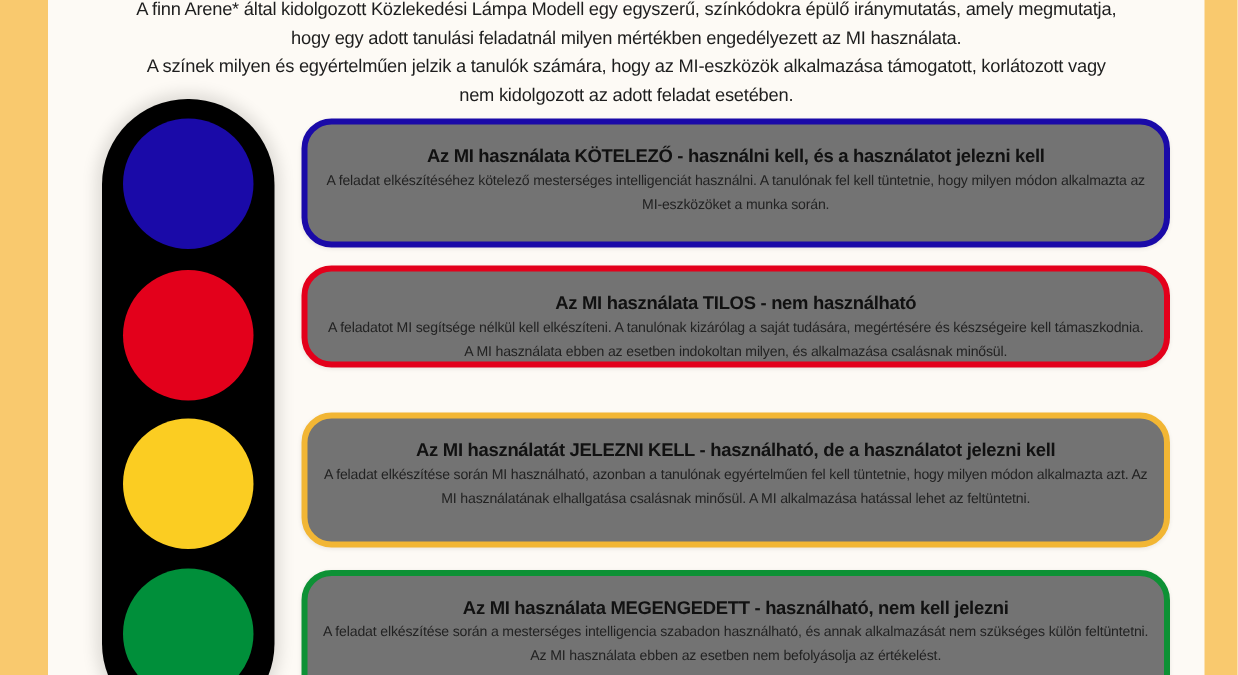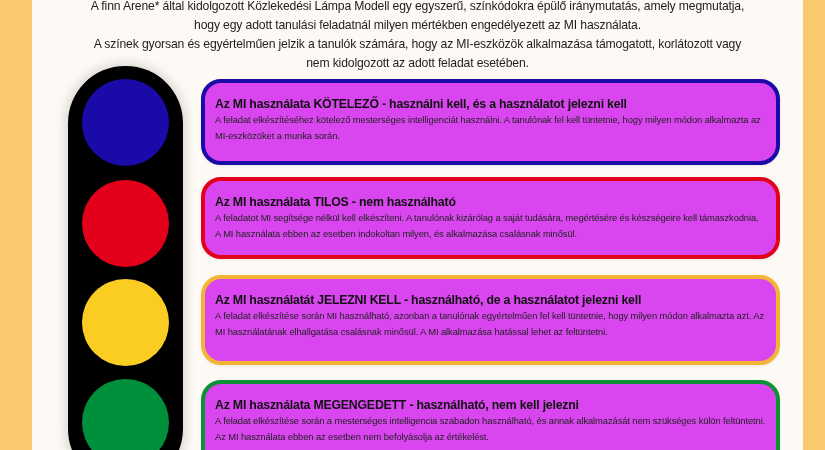--- a/index.html
+++ b/index.html
@@ -46,23 +46,24 @@
       width: 87px;
       height: 87px;
       border-radius: 50%;
     }
     .card {
       position: absolute;
       left: 169px;
       width: 579px;
       border: 4px solid #000;
       border-radius: 20px;
-      background: #d946ef;
+      background: #737373;
       padding: 13px 10px 0 10px;
       box-shadow: 0 1px 3px rgba(0,0,0,0.08);
+      text-align: center;
     }
     .card-title {
       font-weight: bold;
       font-size: 12.3px;
       color: #111;
       line-height: 16px;
       letter-spacing: -0.2px;
       white-space: nowrap;
     }
     .card-body {
@@ -74,37 +75,37 @@
     }
   </style>
 </head>
 <body>
 
 <div class="page">
 
   <div class="intro">
     <p>A finn Arene* által kidolgozott Közlekedési Lámpa Modell egy egyszerű, színkódokra épülő iránymutatás, amely megmutatja,</p>
     <p>hogy egy adott tanulási feladatnál milyen mértékben engedélyezett az MI használata.</p>
-    <p>A színek gyorsan és egyértelműen jelzik a tanulók számára, hogy az MI-eszközök alkalmazása támogatott, korlátozott vagy</p>
+    <p>A színek milyen és egyértelműen jelzik a tanulók számára, hogy az MI-eszközök alkalmazása támogatott, korlátozott vagy</p>
     <p>nem kidolgozott az adott feladat esetében.</p>
   </div>
 
   <div class="traffic-light">
     <div class="lamp" style="top:13px;background:#1a0aa8;"></div>
     <div class="lamp" style="top:114px;background:#e3001b;"></div>
     <div class="lamp" style="top:213px;background:#fbcd22;"></div>
     <div class="lamp" style="top:313px;background:#008f3a;"></div>
   </div>
 
   <div class="card" style="top:79px;height:86px;border-color:#1a0aa8;">
     <div class="card-title">Az MI használata KÖTELEZŐ - használni kell, és a használatot jelezni kell</div>
     <div class="card-body">A feladat elkészítéséhez kötelező mesterséges intelligenciát használni. A tanulónak fel kell tüntetnie, hogy milyen módon alkalmazta az MI-eszközöket a munka során.</div>
   </div>
 
-  <div class="card" style="top:177px;height:82px;border-color:#e3001b;">
+  <div class="card" style="top:177px;height:68px;border-color:#e3001b;">
     <div class="card-title">Az MI használata TILOS - nem használható</div>
     <div class="card-body">A feladatot MI segítsége nélkül kell elkészíteni. A tanulónak kizárólag a saját tudására, megértésére és készségeire kell támaszkodnia. A MI  használata ebben az esetben indokoltan milyen, és alkalmazása csalásnak minősül.</div>
   </div>
 
   <div class="card" style="top:275px;height:90px;border-color:#f2b634;">
     <div class="card-title">Az MI használatát JELEZNI KELL - használható, de a használatot jelezni kell</div>
     <div class="card-body">A feladat elkészítése során MI használható, azonban a tanulónak egyértelműen fel kell tüntetnie, hogy milyen módon alkalmazta azt. Az MI használatának elhallgatása csalásnak minősül. A MI  alkalmazása hatással lehet az feltüntetni.</div>
   </div>
 
   <div class="card" style="top:380px;height:90px;border-color:#0d9135;">

